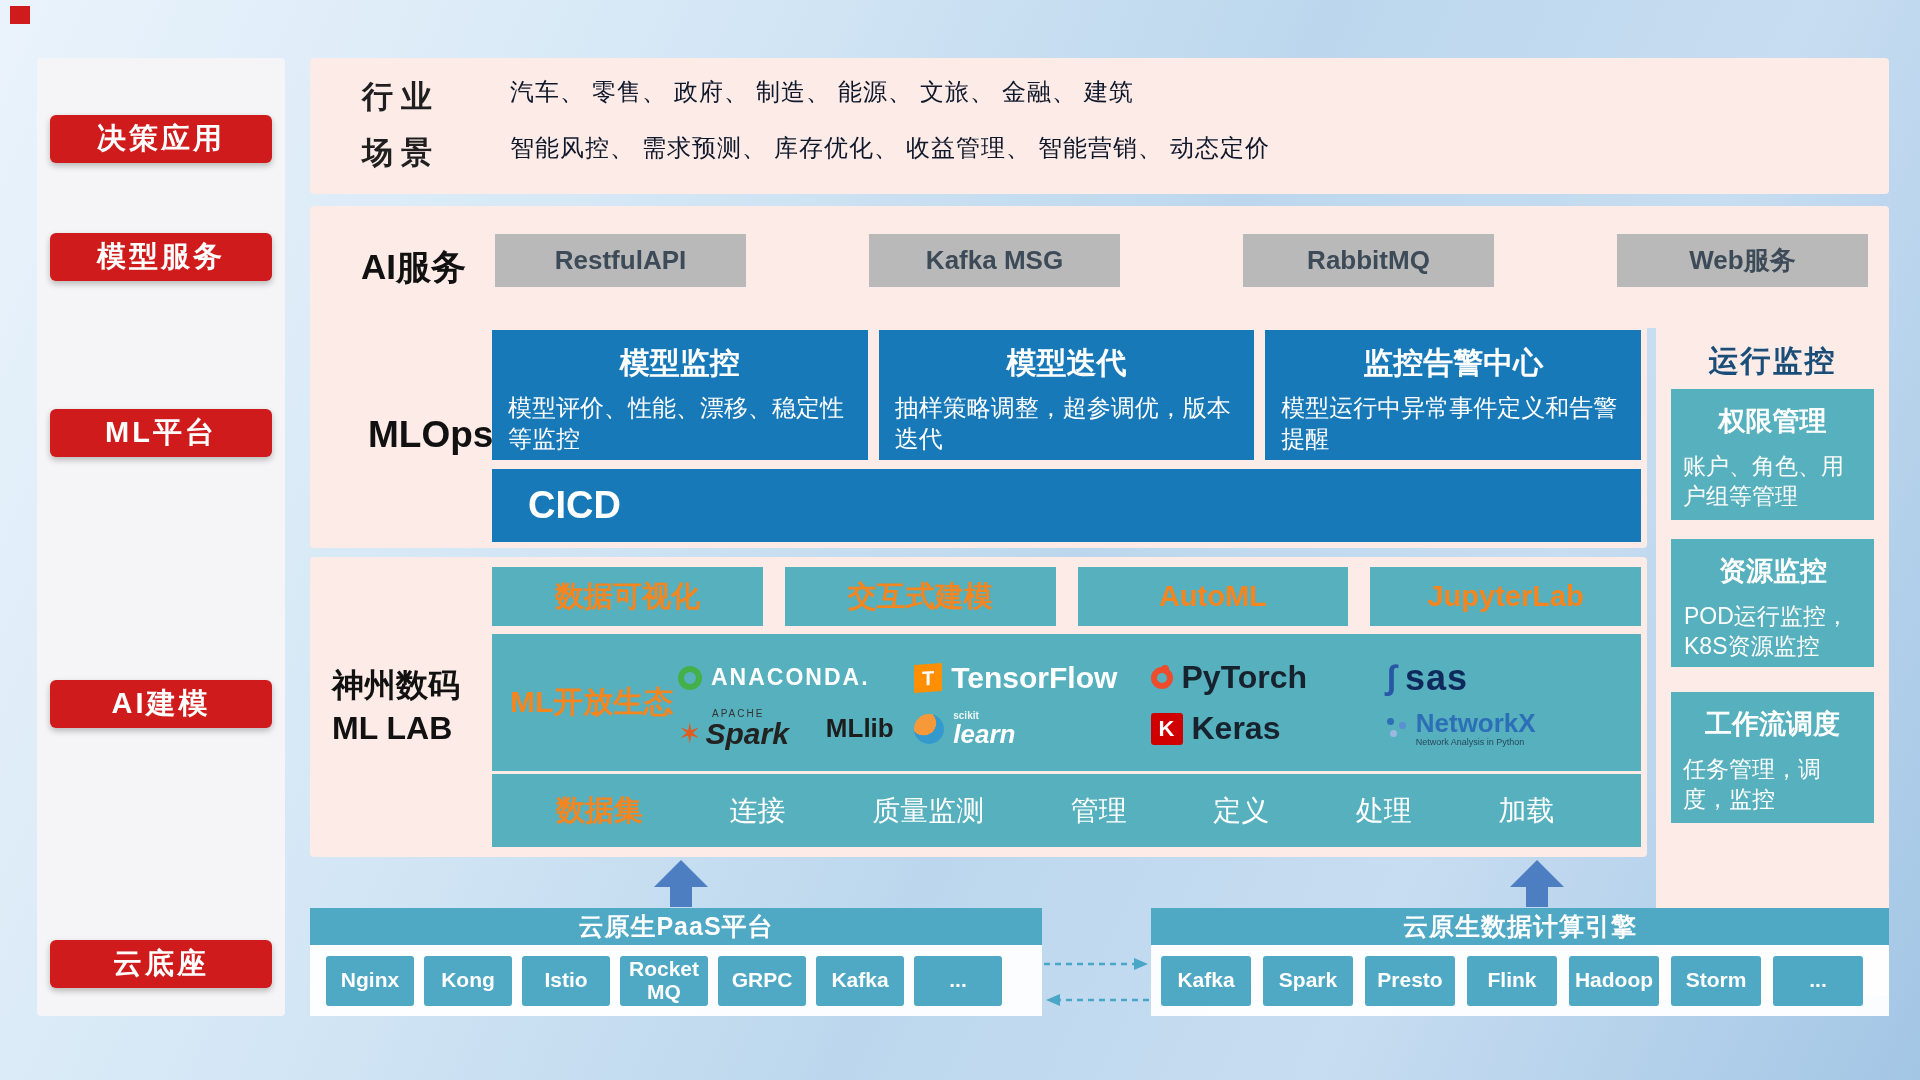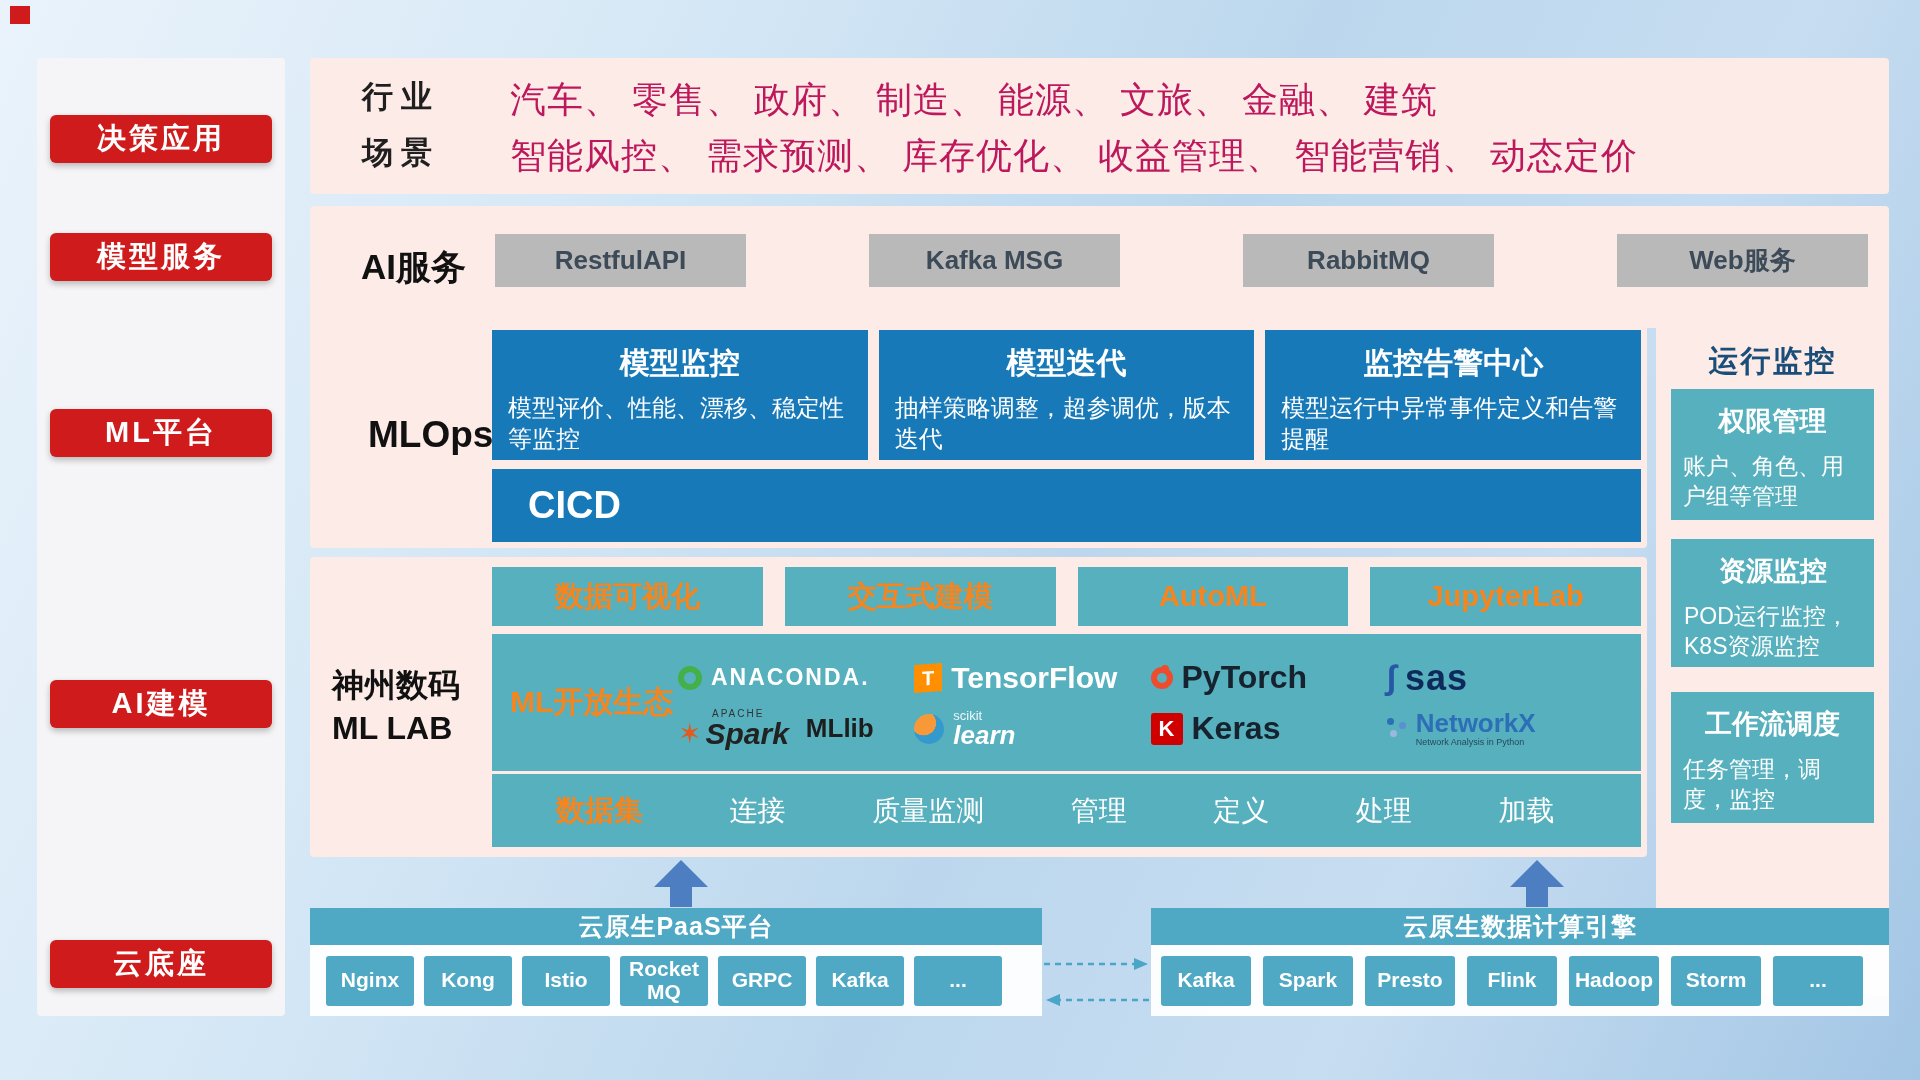--- a/index.html
+++ b/index.html
@@ -25,21 +25,21 @@
   .rail-btn{position:absolute;left:13px;width:222px;height:48px;background:var(--red);color:#fff;
     font-size:29px;font-weight:bold;display:flex;align-items:center;justify-content:center;
     border-radius:6px;letter-spacing:3px;box-shadow:0 3px 6px rgba(0,0,0,.25);cursor:pointer;}
   .rb0{top:57px;} .rb1{top:175px;} .rb2{top:351px;} .rb3{top:622px;} .rb4{top:882px;}
   
   .panel{position:absolute;background:var(--pink);border-radius:4px;}
   #row1{left:310px;top:58px;width:1579px;height:136px;}
   .ind-line{position:absolute;left:52px;display:flex;align-items:flex-start;height:44px;}
   .il1{top:18px;} .il2{top:74px;}
   .ind-label{width:148px;font-size:31px;font-weight:bold;color:#1f1f1f;letter-spacing:8px;}
-  .ind-text{font-size:36px;color:#be185d;letter-spacing:1px;}
+  .ind-text{font-size:24px;color:#0f172a;letter-spacing:1px;font-family:Liberation Serif, serif;}
   #row2{left:310px;top:206px;width:1579px;height:122px;}
   .ai-label{position:absolute;left:51px;top:0;height:100%;display:flex;align-items:center;
     font-size:35px;font-weight:bold;color:#111;}
   .ai-buttons{position:absolute;left:185px;top:28px;display:flex;gap:123px;}
   .gray-btn{width:251px;height:53px;background:#b9b9b9;color:#3d4a57;font-weight:bold;font-size:26px;
     display:flex;align-items:center;justify-content:center;cursor:pointer;}
   #row3{left:310px;top:321px;width:1337px;height:227px;}
   .mlops-label{position:absolute;left:58px;top:0;height:100%;display:flex;align-items:center;
     font-size:37px;font-weight:bold;color:#111;}
   .mlops-cards{position:absolute;left:182px;top:9px;width:1149px;display:flex;gap:11px;}
@@ -71,25 +71,25 @@
   .pt-ring{width:22px;height:22px;border:6px solid #ee4c2c;border-radius:50%;position:relative;flex:none;}
   .pt-dot{position:absolute;right:-2px;top:-8px;width:8px;height:8px;background:#ee4c2c;border-radius:50%;}
   .pt-text{color:#16232e;font-weight:bold;font-size:32px;}
   .sas-swoosh{color:#2757a5;font-size:34px;font-weight:bold;font-style:italic;}
   .sas-text{color:#0e2a5c;font-weight:bold;font-size:36px;letter-spacing:1px;}
   .spark-wrap{display:flex;flex-direction:column;line-height:1;}
   .spark-small{font-size:10px;color:#333;letter-spacing:2px;margin-left:34px;}
   .spark-row{display:flex;align-items:center;gap:4px;}
   .spark-star{color:#e25a1c;font-size:28px;}
   .spark-text{color:#222;font-weight:bold;font-size:30px;font-style:italic;}
-  .mllib-text{color:#1d1d1d;font-weight:bold;font-size:26px;margin-left:8px;}
+  .mllib-text{color:#1d1d1d;font-weight:bold;font-size:26px;margin-left:28px;}
   .sk-circle{width:30px;height:30px;border-radius:50%;flex:none;
     background:radial-gradient(circle at 32% 30%,#f89939 0 42%,#3499cd 43%);}
   .sk-wrap{display:flex;flex-direction:column;line-height:1;}
-  .sk-small{font-size:13px;color:#eef7f8;}
+  .sk-small{font-size:10px;color:#eef7f8;font-weight:bold;}
   .sk-text{font-size:26px;color:#fff;font-weight:bold;font-style:italic;}
   .keras-k{width:32px;height:32px;background:#d00000;color:#fff;font-weight:bold;font-size:22px;
     display:flex;align-items:center;justify-content:center;border-radius:3px;flex:none;}
   .keras-text{color:#16232e;font-weight:bold;font-size:32px;}
   .nx-dots{width:20px;height:20px;position:relative;flex:none;}
   .nx-dots i{position:absolute;width:7px;height:7px;border-radius:50%;background:#2d6fb7;}
   .nx-dots i:nth-child(2){left:12px;top:4px;background:#5b8fd4;}
   .nx-dots i:nth-child(3){left:3px;top:12px;background:#9ab8e0;}
   .nx-wrap{display:flex;flex-direction:column;line-height:1.1;}
   .nx-text{color:#2d6fb7;font-weight:bold;font-size:26px;}

